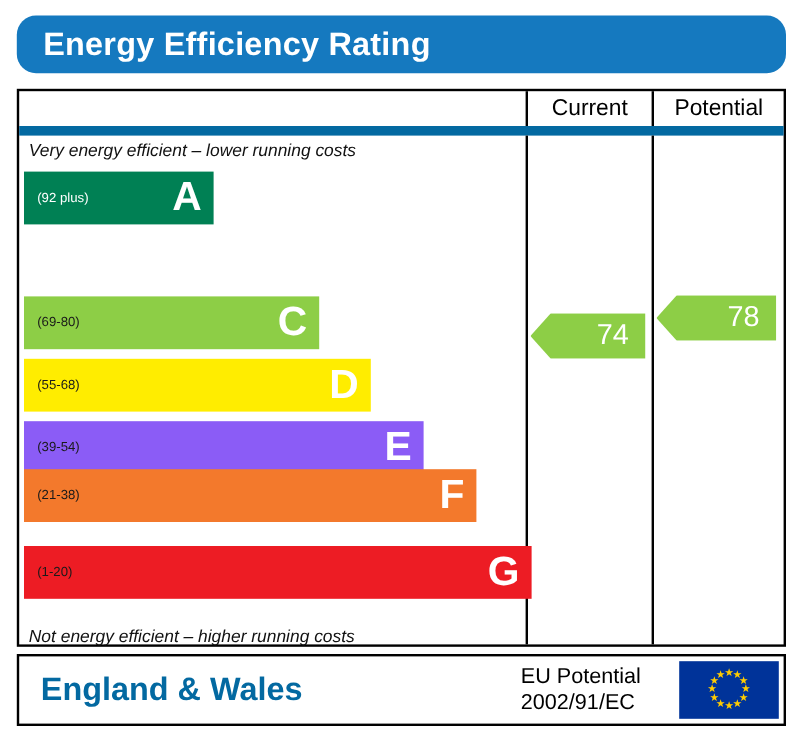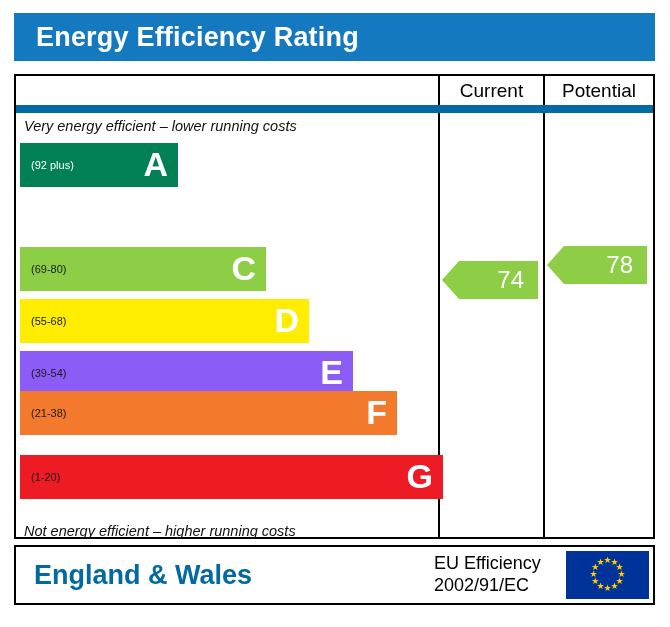--- a/index.html
+++ b/index.html
@@ -26,20 +26,21 @@
 
   
   .title-banner {
     position: absolute;
     left: 14px;
     top: 13px;
     width: 641px;
     height: 48px;
     background: #1579bf;
     box-sizing: border-box;
+    border-radius: 16px;
   }
   .title-banner .title-text {
     position: absolute;
     left: 22px;
     top: 50%;
     transform: translateY(-50%);
     color: #ffffff;
     font-size: 27px;
     font-weight: bold;
     letter-spacing: 0.2px;
@@ -274,21 +275,21 @@
         </div>
         <div class="rating-arrow potential" style="top: 170px; background: rgb(141, 206, 70);">
           <span class="arrow-value">78</span>
         </div>
       </div>
   </div>
 
   <div class="footer-frame">
     <div class="footer-region">England &amp; Wales</div>
     <div class="footer-directive">
-      <div>EU Efficiency</div>
+      <div>EU Potential</div>
       <div>2002/91/EC</div>
     </div>
     <div class="eu-flag" id="eu-flag">
         <div class="star" style="left: 41.5px; top: 10px;">
           <span>★</span>
         </div>
         <div class="star" style="left: 48.5px; top: 11.8756px;">
           <span>★</span>
         </div>
         <div class="star" style="left: 53.6244px; top: 17px;">

